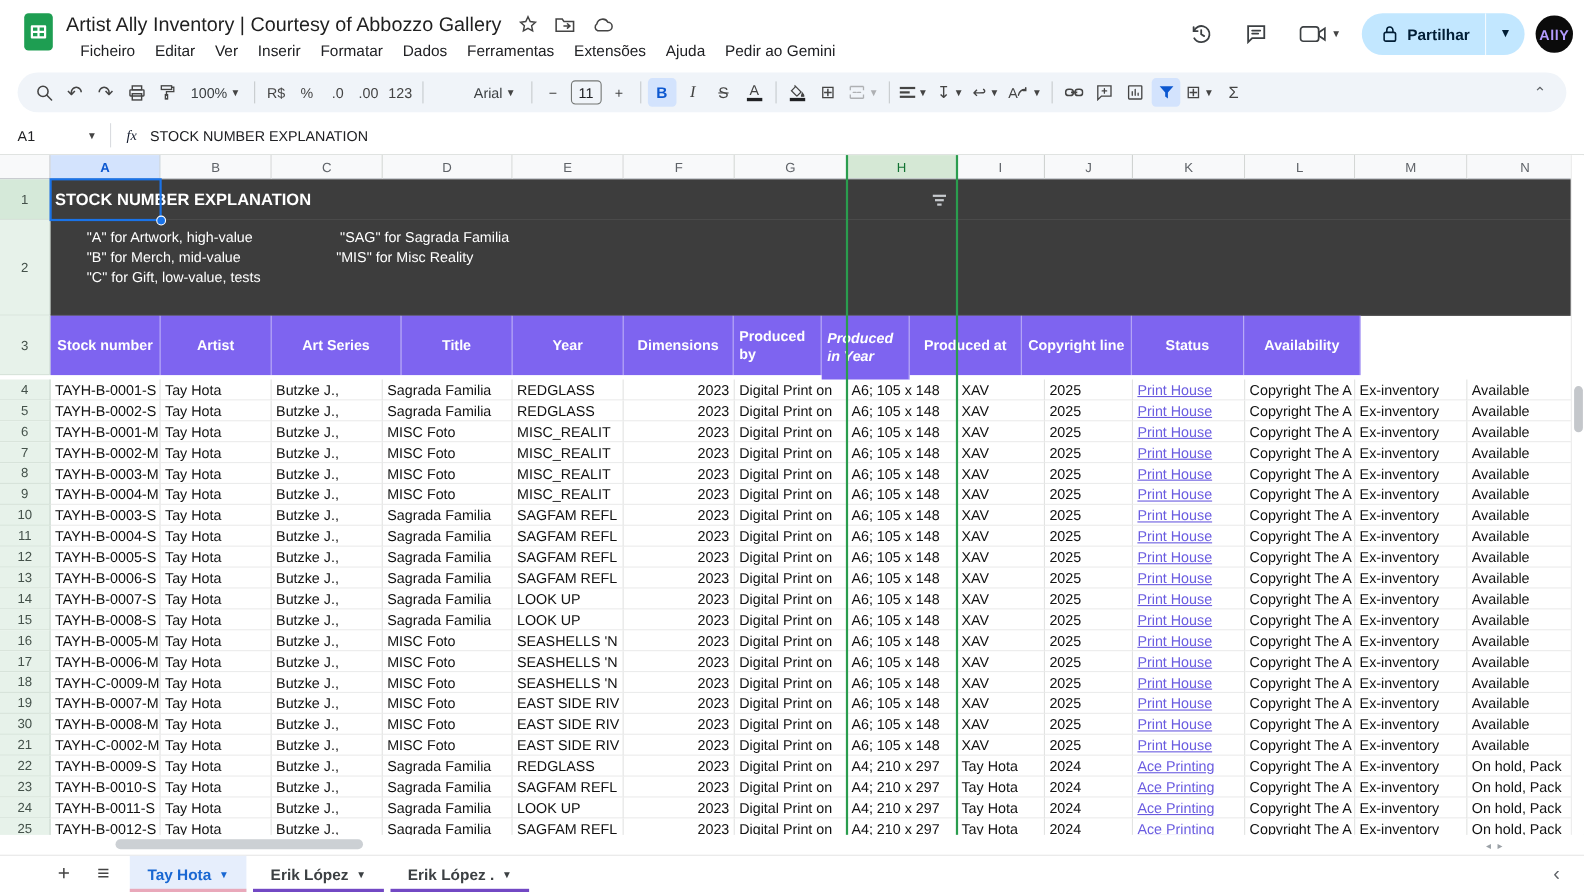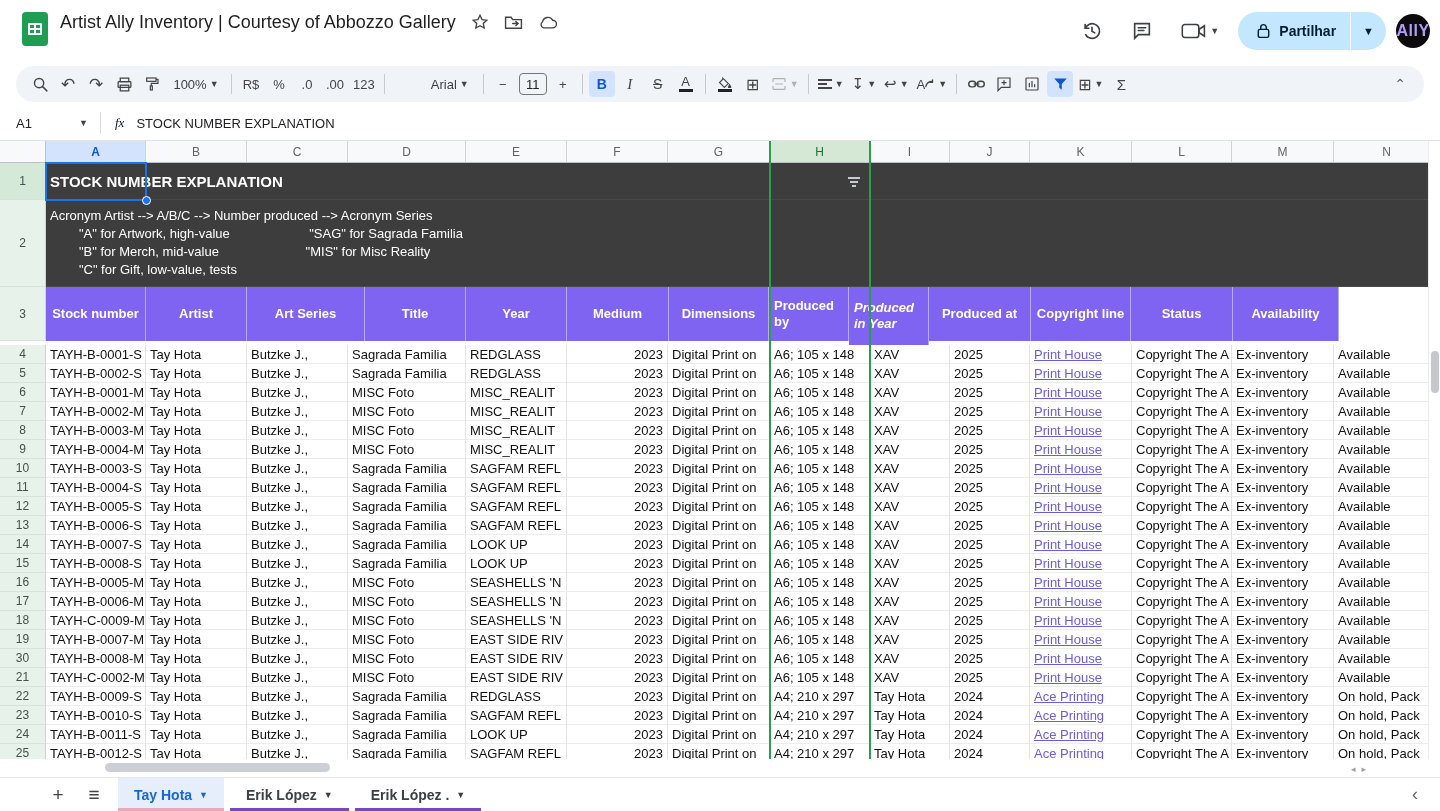--- a/index.html
+++ b/index.html
@@ -20,21 +20,21 @@
   .menubar { position:absolute; left:64px; top:35px; display:flex; }
   .menu-item { font-size:14px; color:#202124; padding:3px 9px; border-radius:10px; cursor:default; white-space:nowrap; }
   .top-right { position:absolute; right:10px; top:10px; height:42px; display:flex; align-items:center; gap:10px; }
   .tr-icon { width:40px; height:40px; display:flex; align-items:center; justify-content:center; color:#3c4043; }
   .share-btn { height:38px; background:#c2e7ff; border-radius:19px; display:flex; align-items:center; overflow:hidden; }
   .share-main { display:flex; align-items:center; gap:8px; padding:0 14px 0 18px; height:100%; }
   .share-label { font-size:14px; font-weight:600; color:#001d35; }
   .share-sep { width:1px; height:38px; background:#fff; opacity:.8; }
   .share-caret { padding:0 12px; color:#001d35; font-size:11px; height:100%; display:flex; align-items:center; }
   .avatar { width:34px; height:34px; border-radius:50%; background:#0b0b0b; color:#b49cff;
-    display:flex; align-items:center; justify-content:center; font-size:16px; font-weight:bold; letter-spacing:.5px; }
+    display:flex; align-items:center; justify-content:center; font-size:13px; font-weight:bold; letter-spacing:.5px; }
 
   
   .toolbar { position:absolute; left:16px; top:66px; width:1408px; height:36px; background:#f0f4f9;
     border-radius:24px; display:flex; align-items:center; padding:0 10px; color:#444; }
   .tb-btn { min-width:26px; height:26px; padding:0 3px; margin:0 1px; border-radius:4px; display:flex;
     align-items:center; justify-content:center; font-size:13px; color:#444; white-space:nowrap; }
   .tb-btn.active { background:#d3e3fd; color:#0b57d0; }
   .tb-sep { width:1px; height:20px; background:#c6cacd; margin:0 5px; flex:0 0 1px; }
   .caret { font-size:9px; color:#444; margin-left:3px; }
   .tb-text { font-size:13px; color:#3c4043; }
@@ -133,20 +133,32 @@
             <path d="M2 4h7l2 3h11v11H2z"></path>
             <path d="M11 12h6M15 9.5l2.8 2.5-2.8 2.5" stroke-linecap="round"></path>
           </svg>
       </span>
       <span class="t-icon">
         <svg width="20" height="15" viewBox="0 0 26 18" fill="none" stroke="#444" stroke-width="1.8">
             <path d="M7 16h12a5 5 0 000-10 7 7 0 00-13 2 4.5 4.5 0 001 8z"></path>
           </svg>
       </span>
     </div>
+    <div class="menubar">
+        <span class="menu-item">Ficheiro</span>
+        <span class="menu-item">Editar</span>
+        <span class="menu-item">Ver</span>
+        <span class="menu-item">Inserir</span>
+        <span class="menu-item">Formatar</span>
+        <span class="menu-item">Dados</span>
+        <span class="menu-item">Ferramentas</span>
+        <span class="menu-item">Extensões</span>
+        <span class="menu-item">Ajuda</span>
+        <span class="menu-item">Pedir ao Gemini</span>
+      </div>
     <div class="top-right">
       <span class="tr-icon">
         <svg width="22" height="22" viewBox="0 0 24 24" fill="none" stroke="#3c4043" stroke-width="1.8">
             <path d="M4.5 5v4h4" stroke-linecap="round"></path>
             <path d="M4.8 9A8 8 0 1112 20a8 8 0 01-7.2-4.5"></path>
             <path d="M12 8v4.2l3 1.8" stroke-linecap="round"></path>
           </svg>
       </span>
       <span class="tr-icon">
         <svg width="22" height="22" viewBox="0 0 24 24" fill="none" stroke="#3c4043" stroke-width="1.8">
@@ -325,31 +337,30 @@
       </div>
       <div class="g-row">
         <div class="cell rownum r1" style="width: 46px; height: 37px;">1</div>
         <div class="cell dark-cell" style="width: 1394px; height: 37px;">
           <div class="row1-title">STOCK NUMBER EXPLANATION</div>
         </div>
       </div>
       <div class="g-row">
         <div class="cell rownum" style="width: 46px; height: 87px;">2</div>
         <div class="cell dark-cell" style="width: 1394px; height: 87px;">
-          <div class="row2-lines"><div>Acronym Artist --&gt; A/B/C --&gt; Number produced --&gt; Acronym Series</div><div>        "A" for Artwork, high-value                      "SAG" for Sagrada Familia</div><div>        "B" for Merch, mid-value                        "MIS" for Misc Reality</div><div>        "C" for Gift, low-value, tests</div></div>
+          <div class="row2-lines"><div>        "A" for Artwork, high-value                      "SAG" for Sagrada Familia</div><div>        "B" for Merch, mid-value                        "MIS" for Misc Reality</div><div>        "C" for Gift, low-value, tests</div></div>
         </div>
       </div>
       <div class="g-row">
         <div class="cell rownum" style="width: 46px; height: 54px;">3</div>
         <div class="cell phdr" style="width: 100px; height: 54px;">Stock number</div>
         <div class="cell phdr" style="width: 101px; height: 54px;">Artist</div>
         <div class="cell phdr" style="width: 118px; height: 54px;">Art Series</div>
         <div class="cell phdr" style="width: 101px; height: 54px;">Title</div>
         <div class="cell phdr" style="width: 101px; height: 54px;">Year</div>
-        <div class="cell phdr" style="width: 102px; height: 54px;">Medium</div>
         <div class="cell phdr" style="width: 100px; height: 54px;">Dimensions</div>
         <div class="cell phdr left" style="width: 80px; height: 54px;">Produced by</div>
         <div class="cell phdr left" style="width: 80px; height: 58px; font-style: italic;">Produced in Year</div>
         <div class="cell phdr" style="width: 102px; height: 54px;">Produced at</div>
         <div class="cell phdr" style="width: 100px; height: 54px;">Copyright line</div>
         <div class="cell phdr" style="width: 102px; height: 54px;">Status</div>
         <div class="cell phdr" style="width: 106px; height: 54px;">Availability</div>
       </div>
       <div class="g-row">
         <div class="cell rownum" style="width: 46px; height: 19px;">4</div>

